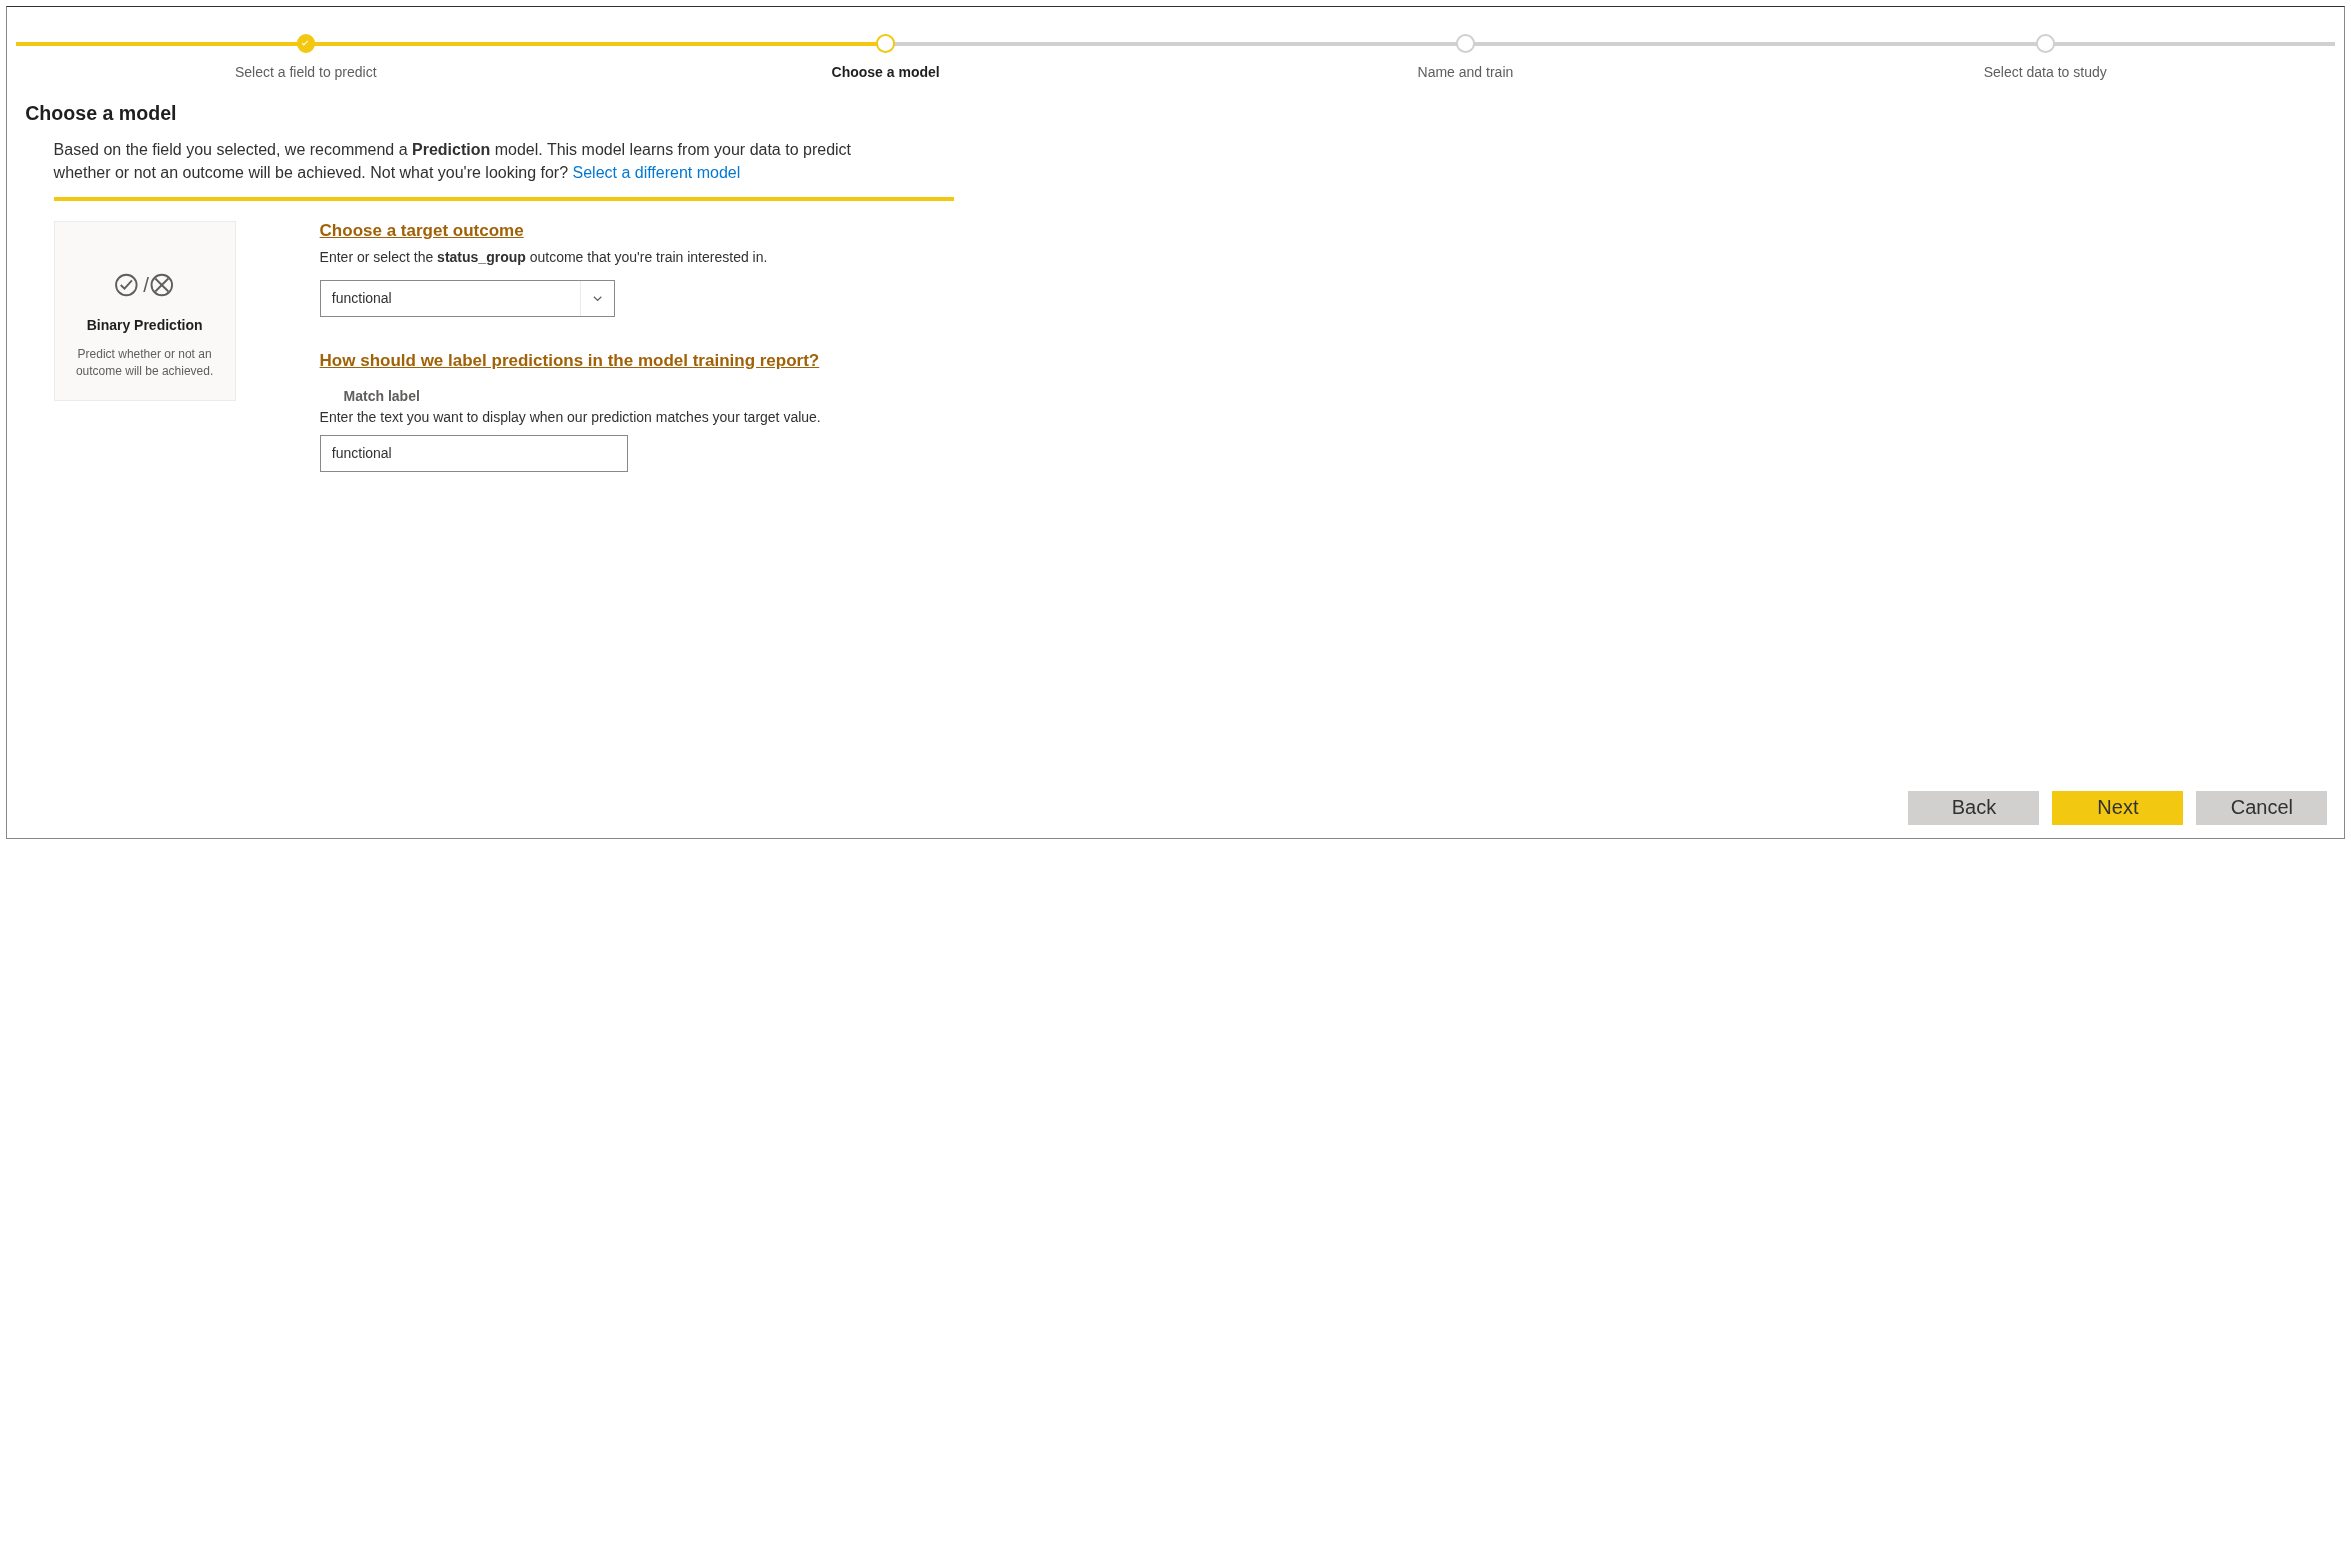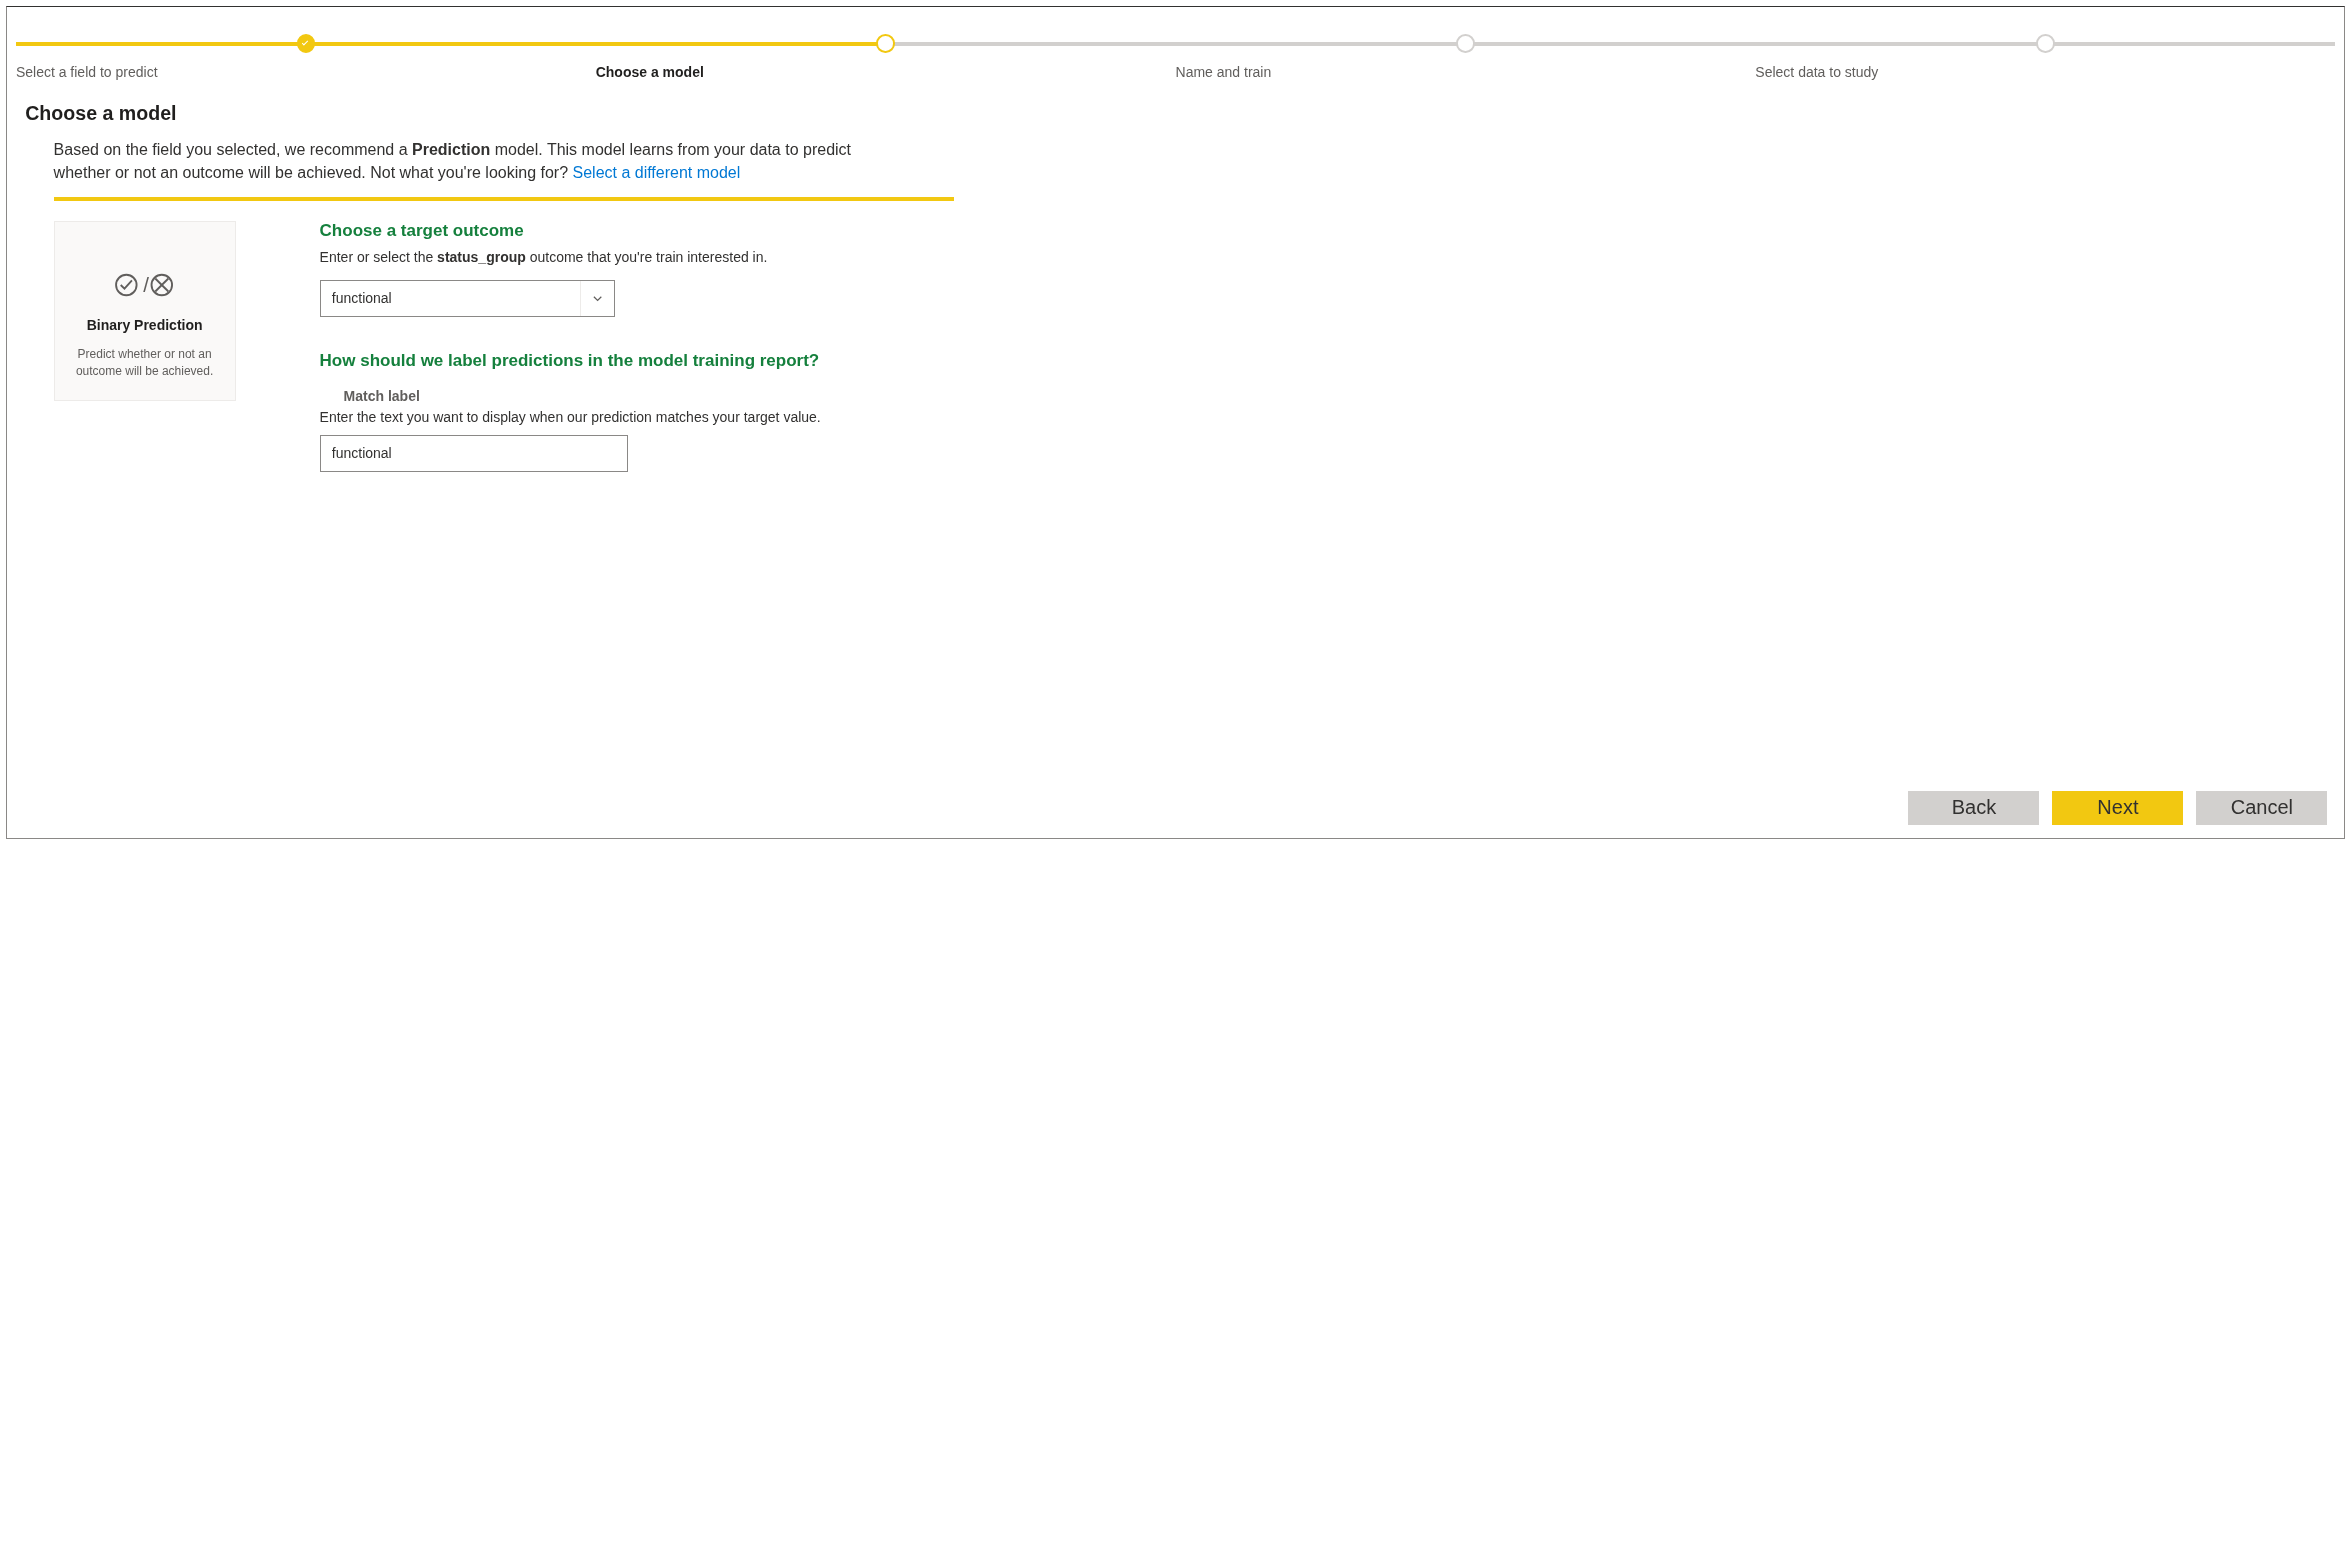--- a/index.html
+++ b/index.html
@@ -41,21 +41,21 @@
   }
   .steps-row {
     position: absolute;
     top: 0;
     left: 0;
     right: 0;
     display: flex;
   }
   .step {
     flex: 1;
-    text-align: left;
+    text-align: center;
     position: relative;
   }
   .step-circle {
     width: 18.6px;
     height: 18.6px;
     border-radius: 50%;
     margin: 1.9px auto 0 auto;
     background: #fff;
     border: 2.8px solid #d2d0ce;
     position: relative;
@@ -144,22 +144,23 @@
     font-size: 12px;
     color: #605e5c;
     line-height: 1.4;
   }
 
   
   .rightcol { flex: 1; max-width: 671px; }
   .section-h {
     font-size: 17px;
     font-weight: 600;
-    color: #15803d;
+    color: #a16207;
     margin-bottom: 7.5px;
+    text-decoration: underline;
   }
   .section-sub {
     font-size: 14px;
     color: #323130;
     margin-bottom: 15px;
   }
   .section-sub strong { font-weight: 600; }
   .block { margin-bottom: 34px; }
   .field-label {
     font-size: 14px;

